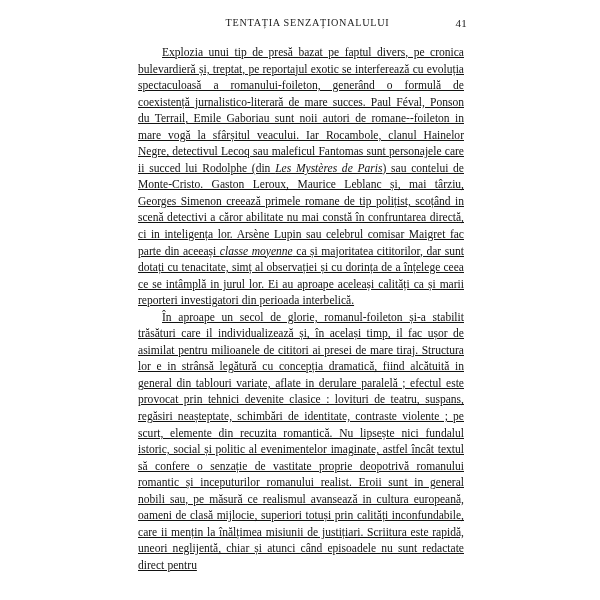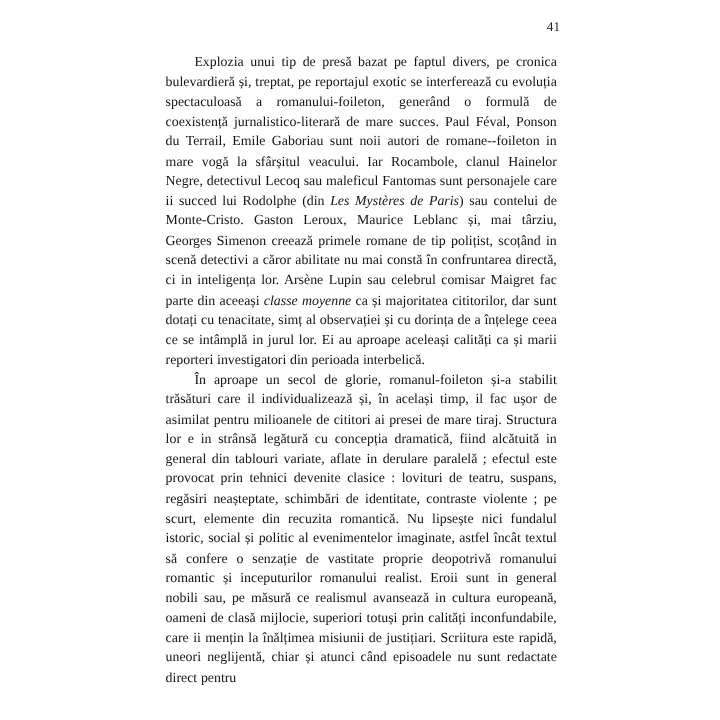--- a/index.html
+++ b/index.html
@@ -66,34 +66,36 @@
   p.para {
     margin: 0;
     text-align: justify;
     text-justify: inter-word;
     font-size: 11.55px;
     line-height: 16.55px;
     text-indent: 24px;
     color: #121212;
     hyphens: none;
     word-spacing: 0.02em;
+    text-decoration: underline;
   }
   p.para + p.para {
     margin-top: 0;
   }
   i, em {
     font-style: italic;
   }
 </style>
 </head>
 <body>
 
 <div class="page">
 
   <div class="running-head">
+    <div class="title">TENTAȚIA SENZAȚIONALULUI</div>
     <div class="folio">41</div>
   </div>
 
   <div class="textblock">
 
   <p class="para"><span>Explozia unui tip de presă bazat pe faptul divers, pe cronica bulevardieră și, treptat, pe reportajul exotic se interferează cu evoluția spectaculoasă a romanului-foileton, generând o formulă de coexistență jurnalistico-literară de mare succes. Paul Féval, Ponson du Terrail, Emile Gaboriau sunt noii autori de romane--foileton in mare vogă la sfârșitul veacului. Iar Rocambole, clanul Hainelor Negre, detectivul Lecoq sau maleficul Fantomas sunt personajele care ii succed lui Rodolphe (din </span><i>Les Mystères de Paris</i><span>) sau contelui de Monte-Cristo. Gaston Leroux, Maurice Leblanc și, mai târziu, Georges Simenon creează primele romane de tip polițist, scoțând in scenă detectivi a căror abilitate nu mai constă în confruntarea directă, ci in inteligența lor. Arsène Lupin sau celebrul comisar Maigret fac parte din aceeași </span><i>classe moyenne</i><span> ca și majoritatea cititorilor, dar sunt dotați cu tenacitate, simț al observației și cu dorința de a înțelege ceea ce se intâmplă in jurul lor. Ei au aproape aceleași calități ca și marii reporteri investigatori din perioada interbelică.</span></p>
       <p class="para"><span>În aproape un secol de glorie, romanul-foileton și-a stabilit trăsături care il individualizează și, în același timp, il fac ușor de asimilat pentru milioanele de cititori ai presei de mare tiraj. Structura lor e in strânsă legătură cu concepția dramatică, fiind alcătuită in general din tablouri variate, aflate in derulare paralelă ; efectul este provocat prin tehnici devenite clasice : lovituri de teatru, suspans, regăsiri neașteptate, schimbări de identitate, contraste violente ; pe scurt, elemente din recuzita romantică. Nu lipsește nici fundalul istoric, social și politic al evenimentelor imaginate, astfel încât textul să confere o senzație de vastitate proprie deopotrivă romanului romantic și inceputurilor romanului realist. Eroii sunt in general nobili sau, pe măsură ce realismul avansează in cultura europeană, oameni de clasă mijlocie, superiori totuși prin calități inconfundabile, care ii mențin la înălțimea misiunii de justițiari. Scriitura este rapidă, uneori neglijentă, chiar și atunci când episoadele nu sunt redactate direct pentru</span></p>
     </div>
 
 </div>

